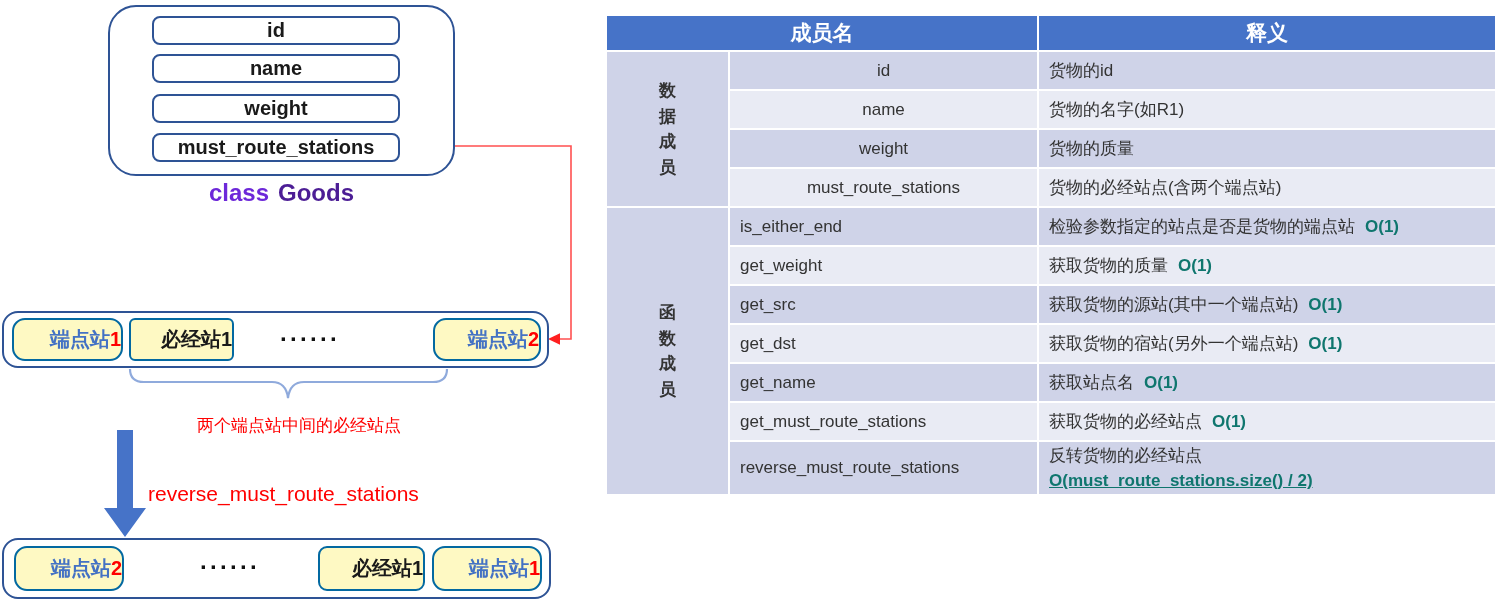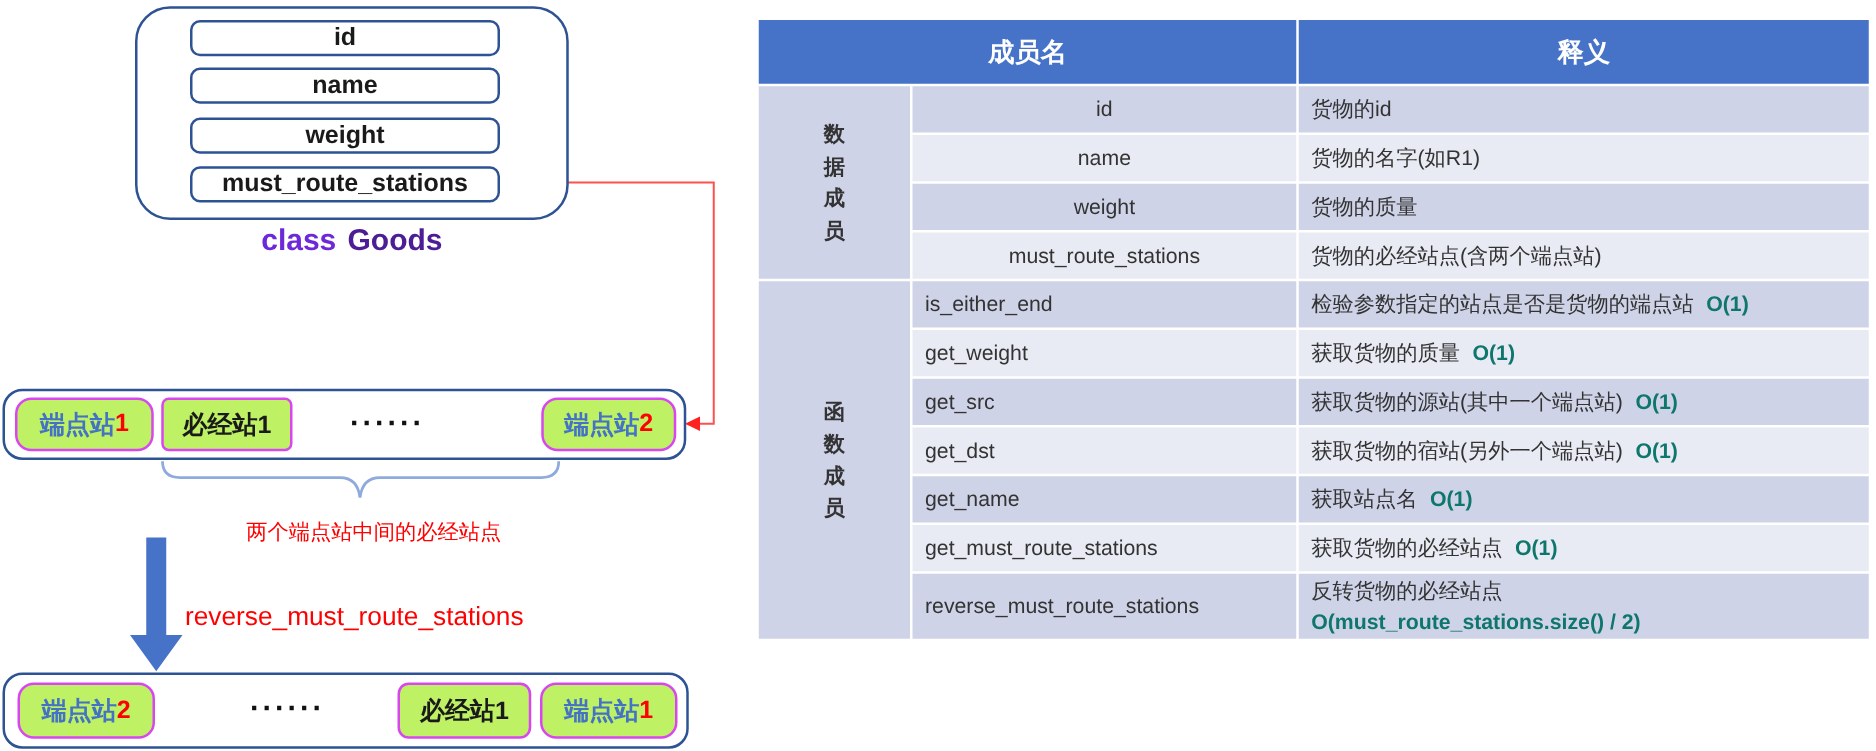--- a/index.html
+++ b/index.html
@@ -17,52 +17,52 @@
   .f0{top:9px;} .f1{top:47px;} .f2{top:87px;} .f3{top:126px;}
   .class-caption { position:absolute; left:108px; top:179px; width:347px;
                    text-align:center; font-size:24px; font-weight:bold; }
   .kw { color:#6d28d9; }
   .cname { color:#4c1d95; margin-left:9px; }
 
   
   .srow { position:absolute; border:2px solid #2E5395; border-radius:16px; background:#fff; }
   .srow1 { left:2px; top:311px; width:547px; height:57px; }
   .srow2 { left:2px; top:538px; width:549px; height:61px; }
-  .sbox { position:absolute; border:2px solid #d946ef; background:#bef264;
-          display:flex; align-items:center; justify-content:center;
+  .sbox { position:absolute; border:2px solid #0369a1; background:#fef9c3;
+          display:flex; align-items:center; justify-content:flex-end;
           font-size:20px; font-weight:bold; color:#1a1a1a; }
   .ep { border-radius:13px; }
   .mid { border-radius:6px; }
   .ep-label { color:#4472C4; }
   .ep-num { color:#FF0000; }
   .dots { position:absolute; font-size:24px; font-weight:bold; color:#111;
           letter-spacing:2px; }
 
   
   .red-note { position:absolute; color:#FF0000; font-weight:normal; white-space:nowrap; }
   .brace-note { left:197px; top:414px; font-size:17px; }
   .reverse-note { left:148px; top:482px; font-size:21px; }
 
   .overlay { position:absolute; left:0; top:0; pointer-events:none; }
 
   
   table.members { position:absolute; left:605px; top:14px; width:892px;
                   border-collapse:separate; border-spacing:2px; table-layout:fixed; }
   table.members th { background:#4673C8; color:#fff; font-size:21px; font-weight:bold;
-                     height:51px; text-align:center; vertical-align:middle; }
+                     height:34px; text-align:center; vertical-align:middle; }
   table.members td { vertical-align:middle; font-size:17px; color:#333;
                      height:37px; padding:0 10px; }
   td.group { background:#CFD3E8; font-weight:bold; font-size:18px; color:#222;
              text-align:center; white-space:pre-line; line-height:1.5; padding:0; }
   tr.r-dark td.cell { background:#CFD3E8; }
   tr.r-light td.cell { background:#E9EBF4; }
   td.member { font-size:18px; }
   td.member.center { text-align:center; }
   .cx { color:#0f766e; font-weight:bold; margin-left:10px; }
-  .cx-block { display:block; margin-left:0; }
+  .cx-block { display:block; margin-left:0;text-decoration:underline; }
   tr.last td { height:52px; }
   tr.last td.desc-cell { line-height:1.45; padding-top:2px;margin-top:36px; }
 </style>
 </head>
 <body>
 
 <div class="stage">
 
   <svg class="overlay" width="1501" height="601" viewBox="0 0 1501 601">
 

